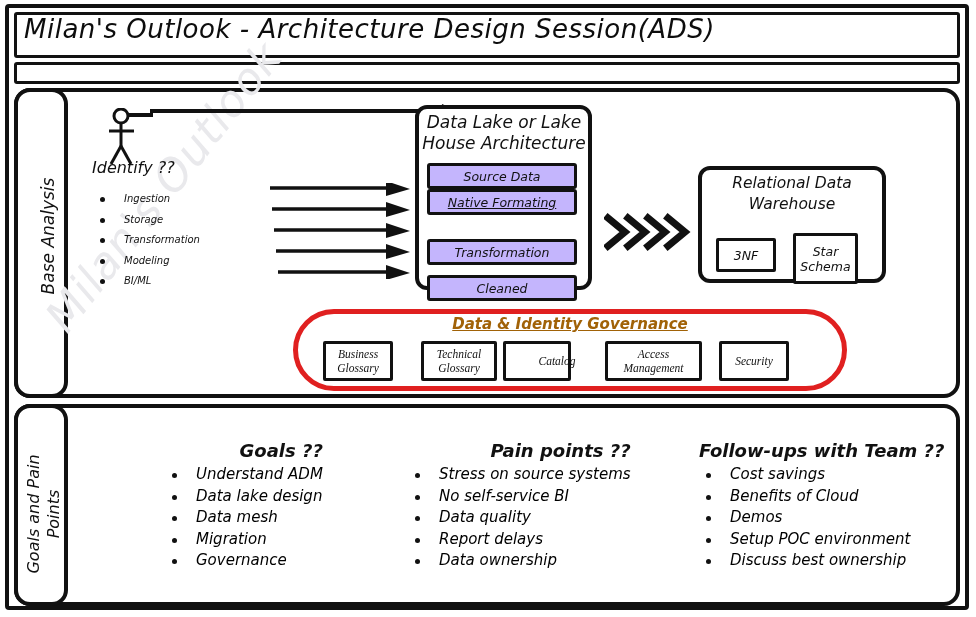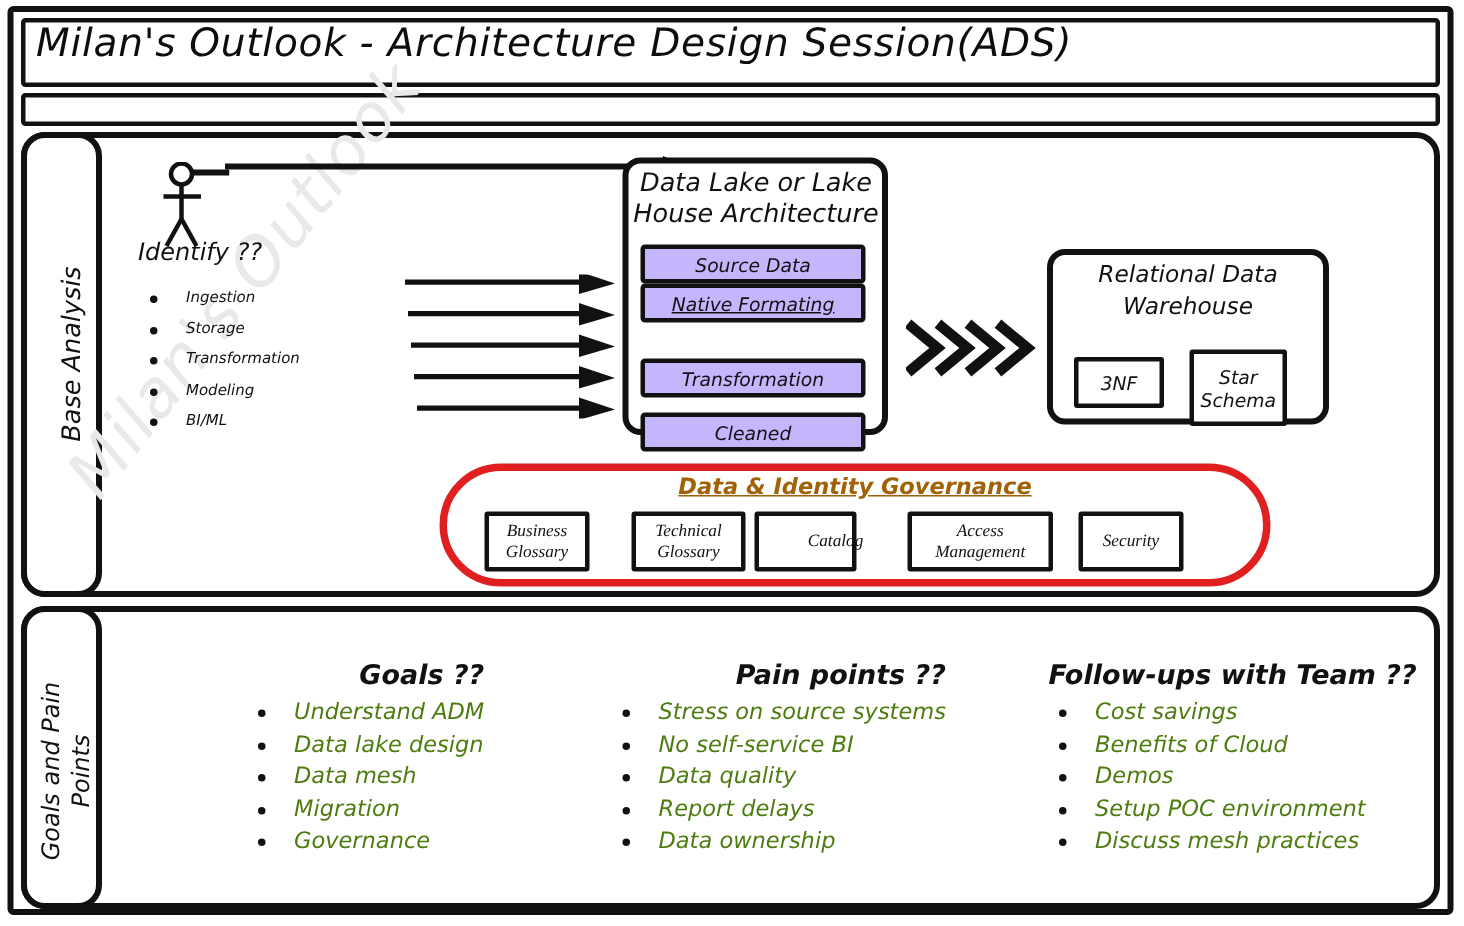--- a/index.html
+++ b/index.html
@@ -162,21 +162,21 @@
   #col-1{left:408px;}
   #col-2{left:699px;}
   .col-title{
     font-family:"DejaVu Sans",sans-serif;font-style:italic;font-weight:bold;
     font-size:18px;color:#111;margin-bottom:3px;white-space:nowrap;text-align:right;
   }
   .col-list{list-style:none;margin:0;padding:0;}
   .col-list li{
     position:relative;padding-left:31px;
     font-family:"DejaVu Sans",sans-serif;font-style:italic;font-size:15px;
-    line-height:21.5px;color:#4d7c0f;white-space:nowrap;
+    line-height:21.5px;color:#000000;white-space:nowrap;
   }
   .col-list li:before{
     content:"";position:absolute;left:7px;top:9px;width:5px;height:5px;
     background:#111;border-radius:50%;
   }
 
   
   #watermark{
     position:absolute;left:55px;top:300px;
     transform:rotate(-52deg);transform-origin:left center;
@@ -306,15 +306,15 @@
   </ul>
 </div>
 
 <div class="col" id="col-2">
   <div class="col-title">Follow-ups with Team ??</div>
   <ul class="col-list">
     <li>Cost savings</li>
     <li>Benefits of Cloud</li>
     <li>Demos</li>
     <li>Setup POC environment</li>
-    <li>Discuss mesh practices</li>
+    <li>Discuss best ownership</li>
   </ul>
 </div>
 
 </body></html>

